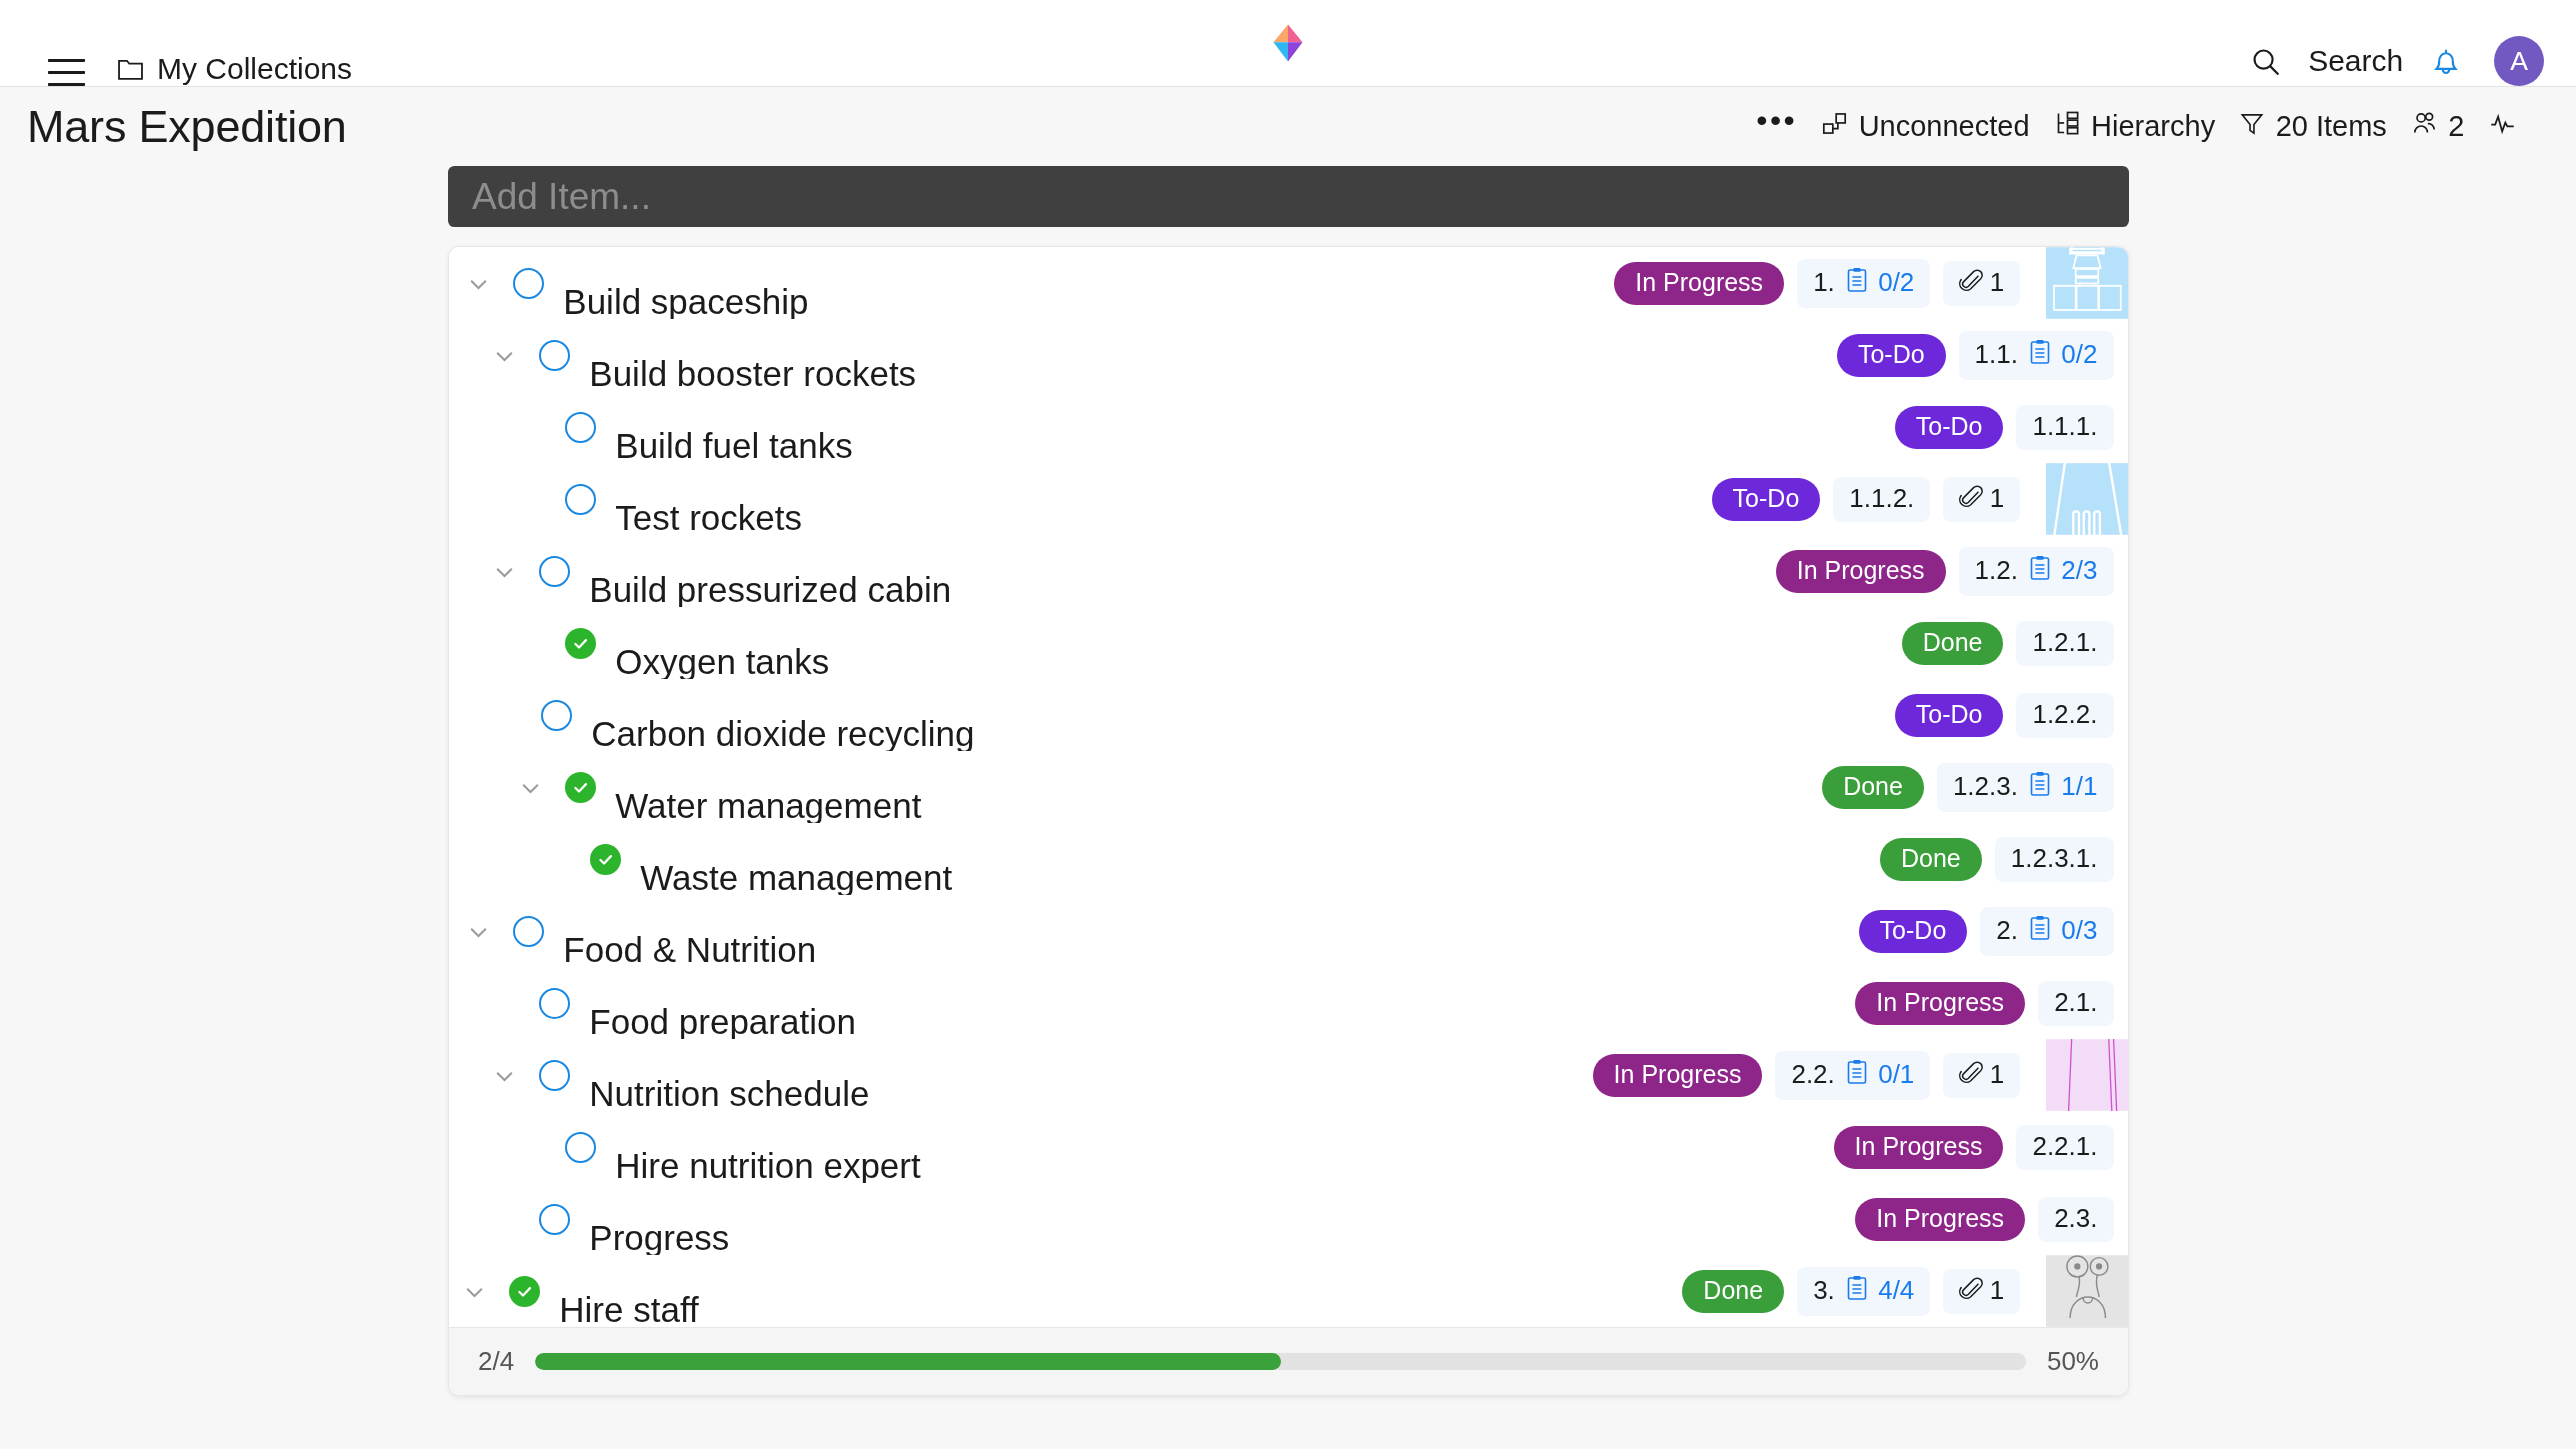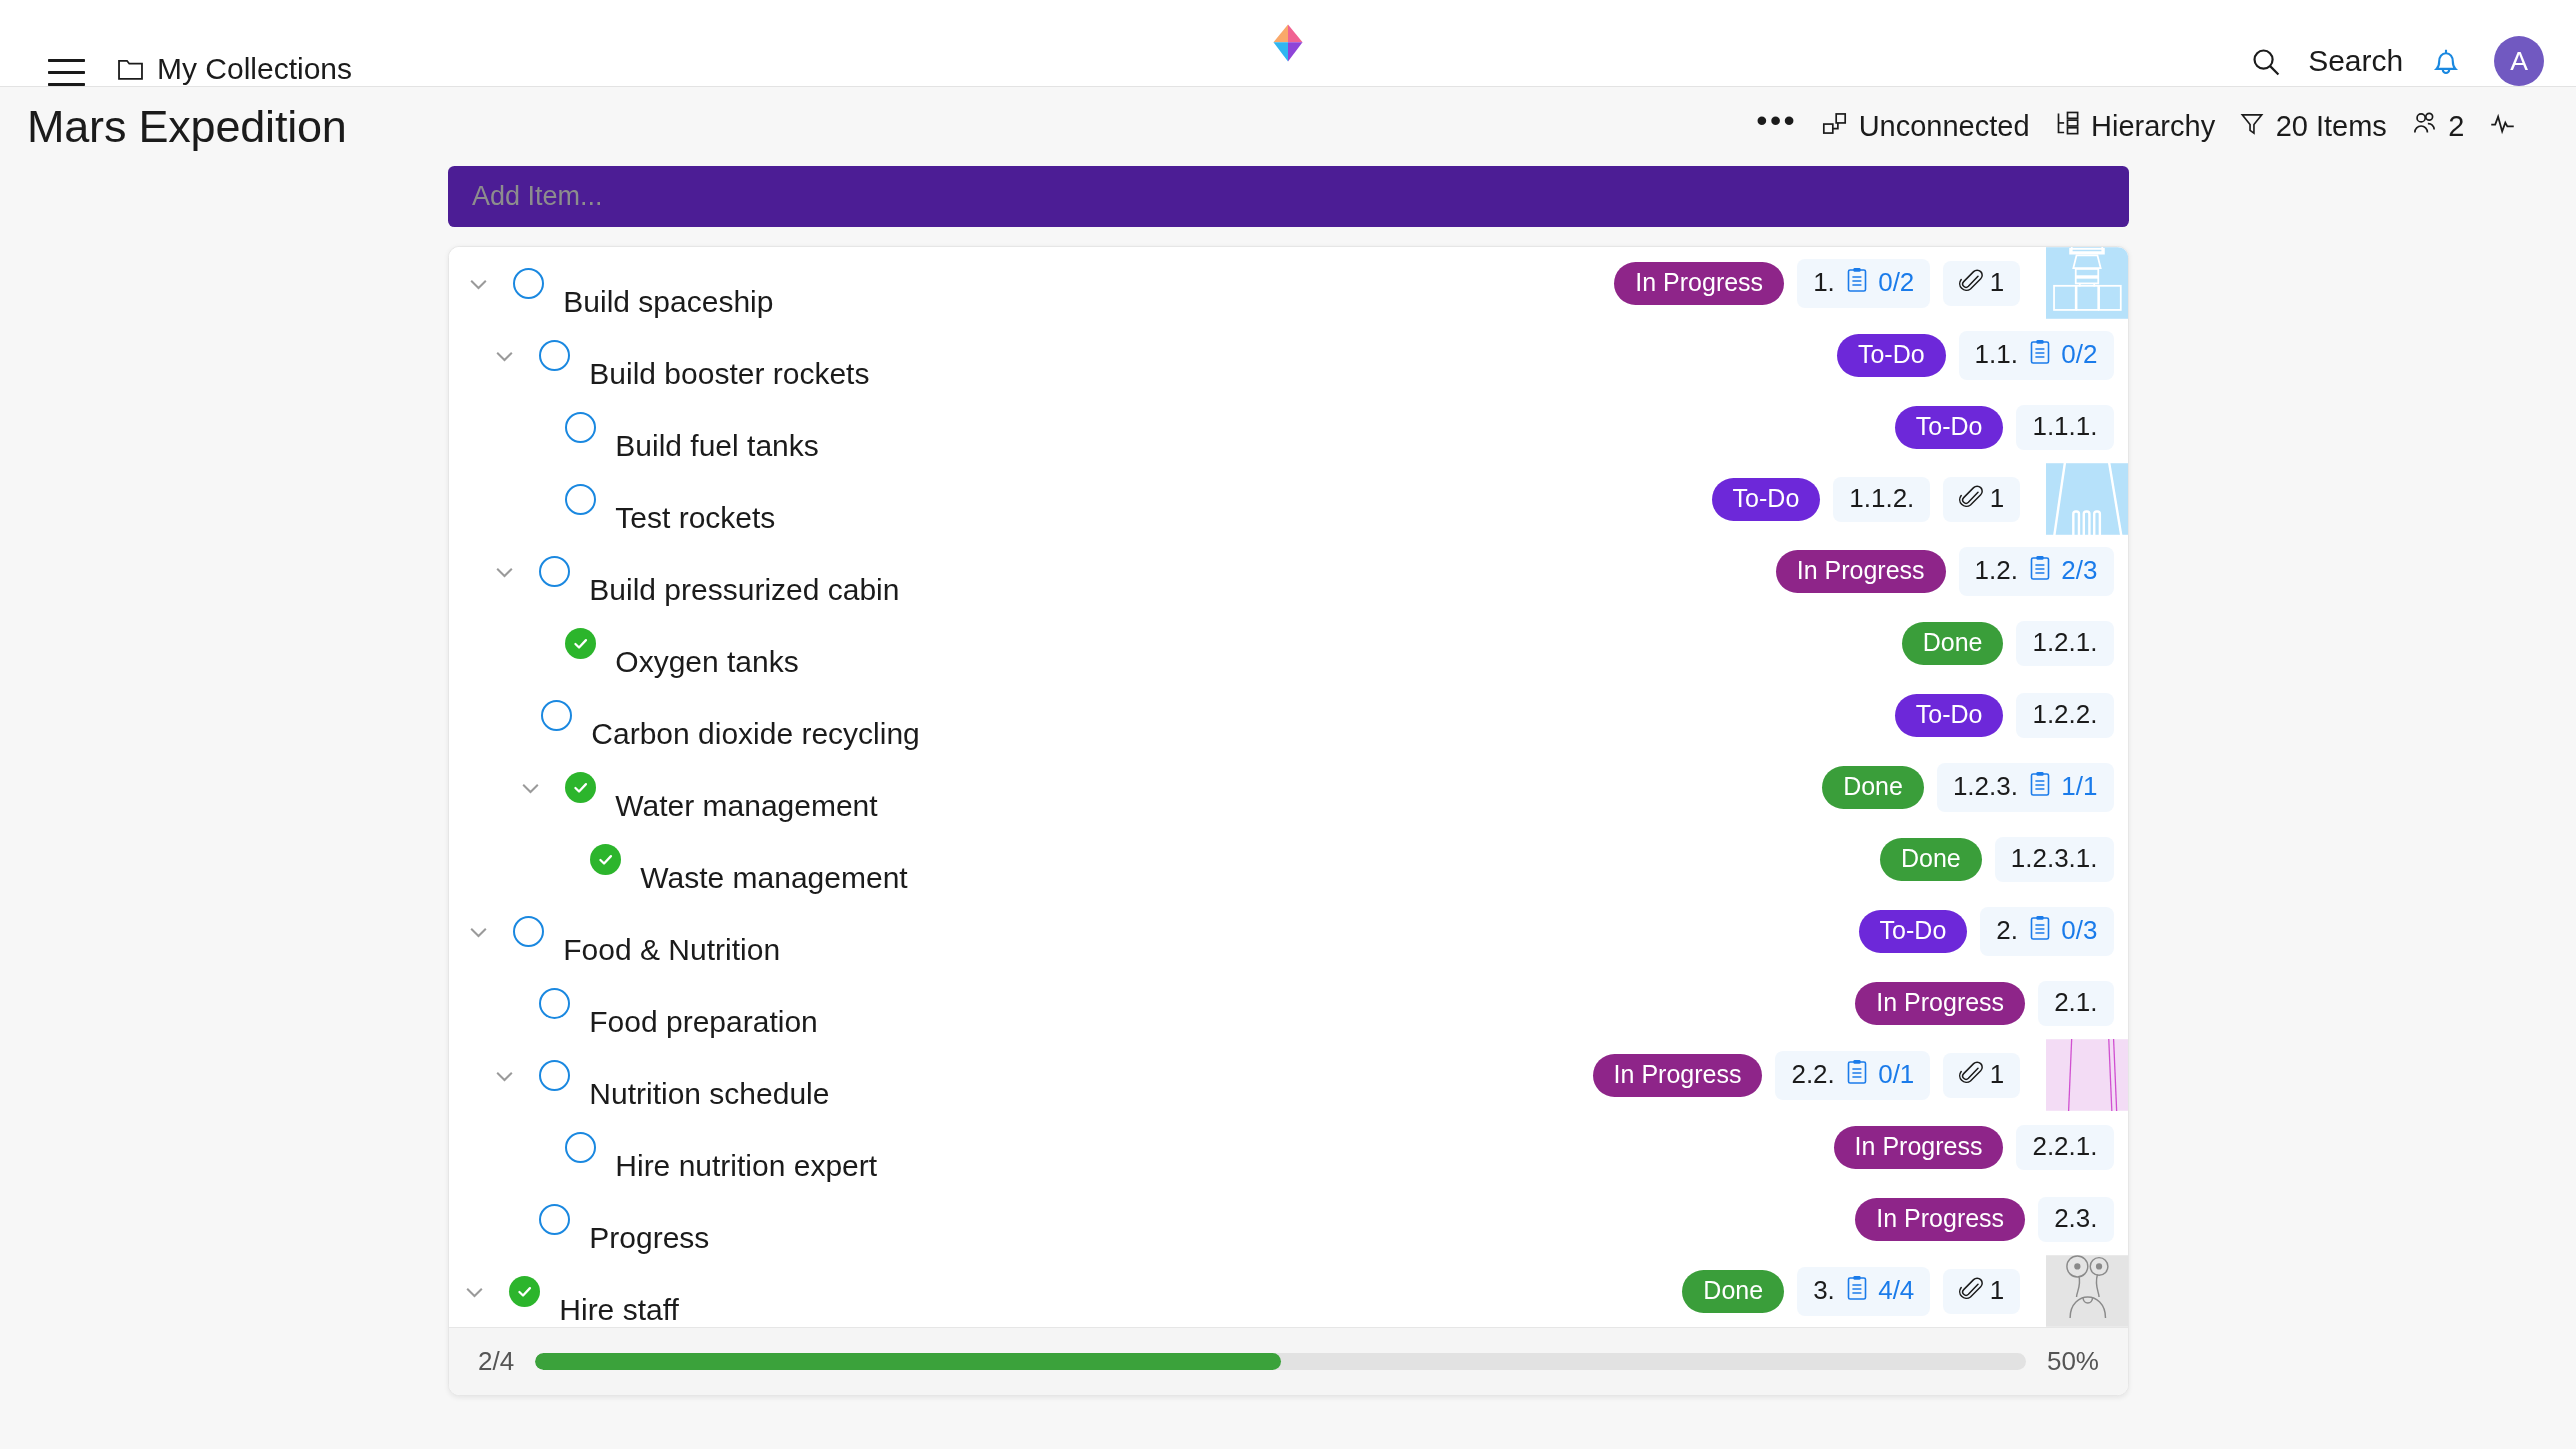--- a/index.html
+++ b/index.html
@@ -82,25 +82,25 @@
 
   
   .content {
     padding: 0 0 0 448px;
     width: 100%;
   }
   .panel { width: 1681px; }
 
   .add-item {
     height: 61px;
-    background: #4c1d95;
+    background: #404040;
     border-radius: 6.4px;
     display: flex; align-items: center;
     padding-left: 24px;
-    font-size: 27px; color: #8d8d8d;
+    font-size: 37px; color: #8d8d8d;
     margin-bottom: 19.3px;
     cursor: text;
   }
 
   .card {
     background: #fff;
     border: 0.8px solid #e6e6e6;
     border-radius: 11.3px;
     box-shadow: 0 1.6px 5.6px rgba(0,0,0,0.07);
     overflow: hidden;
@@ -135,21 +135,21 @@
     cursor: pointer;
   }
   .circle.done {
     border: none; background: #2cb52c;
     display: flex; align-items: center; justify-content: center;
   }
   .circle.done svg { display: block; }
 
   .rowlabel {
     margin-left: 19.3px;
-    font-size: 30px; color: #1b1b1b;
+    font-size: 35px; color: #1b1b1b;
     white-space: nowrap;
     margin-top: 37px;
   }
 
   .rowright {
     margin-left: auto;
     display: flex; align-items: center; gap: 13px;
     padding-right: 14.5px;
   }
 

